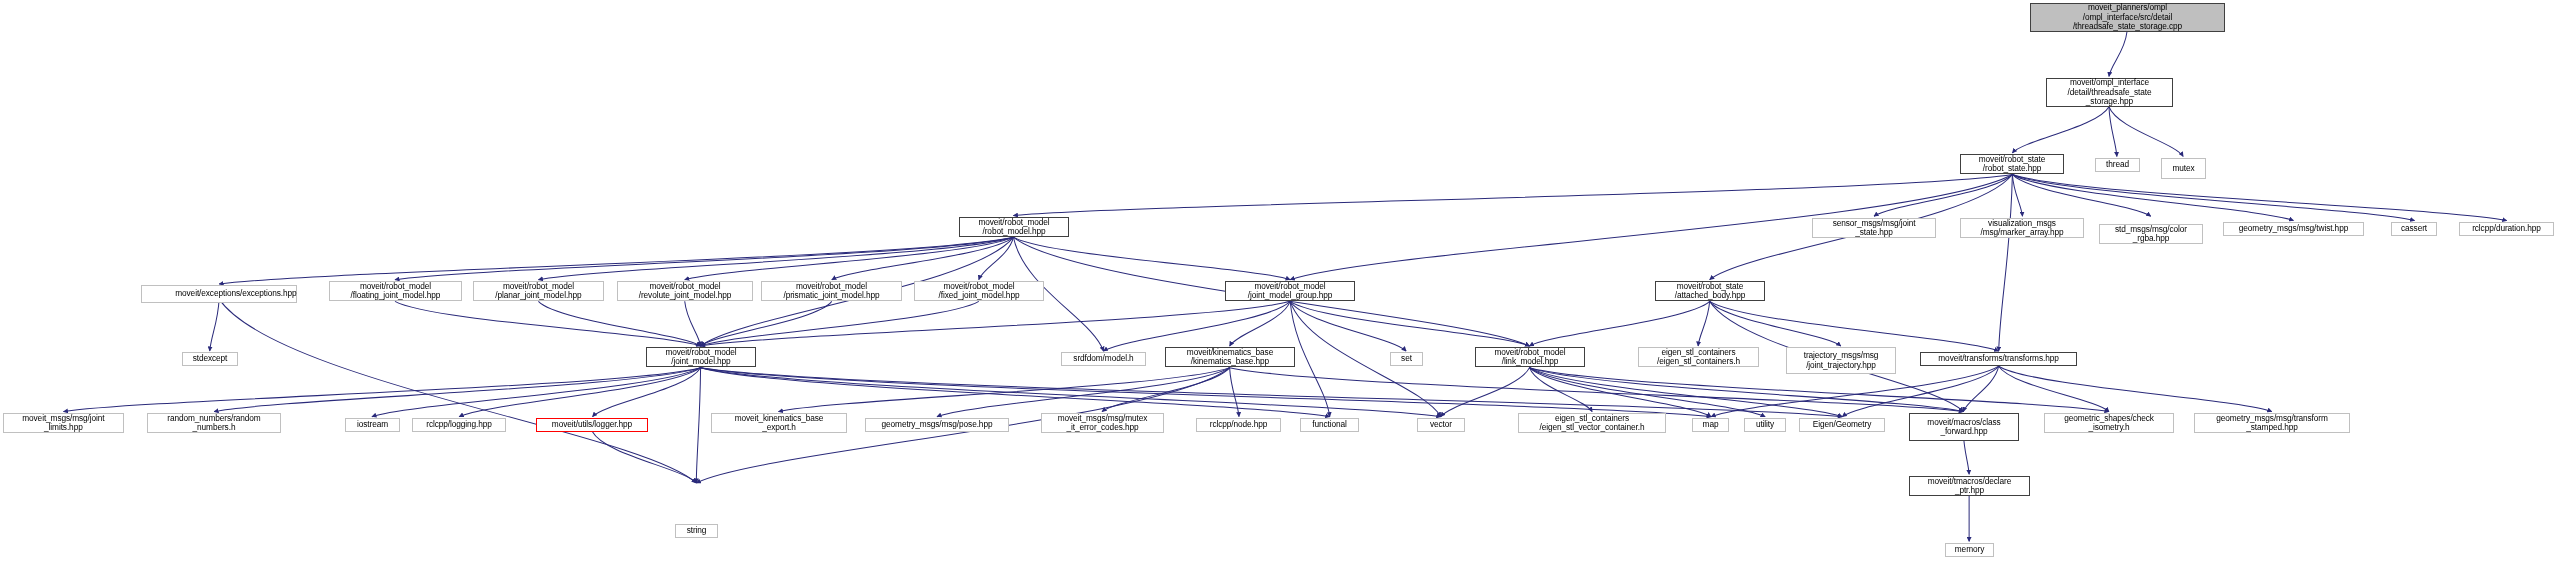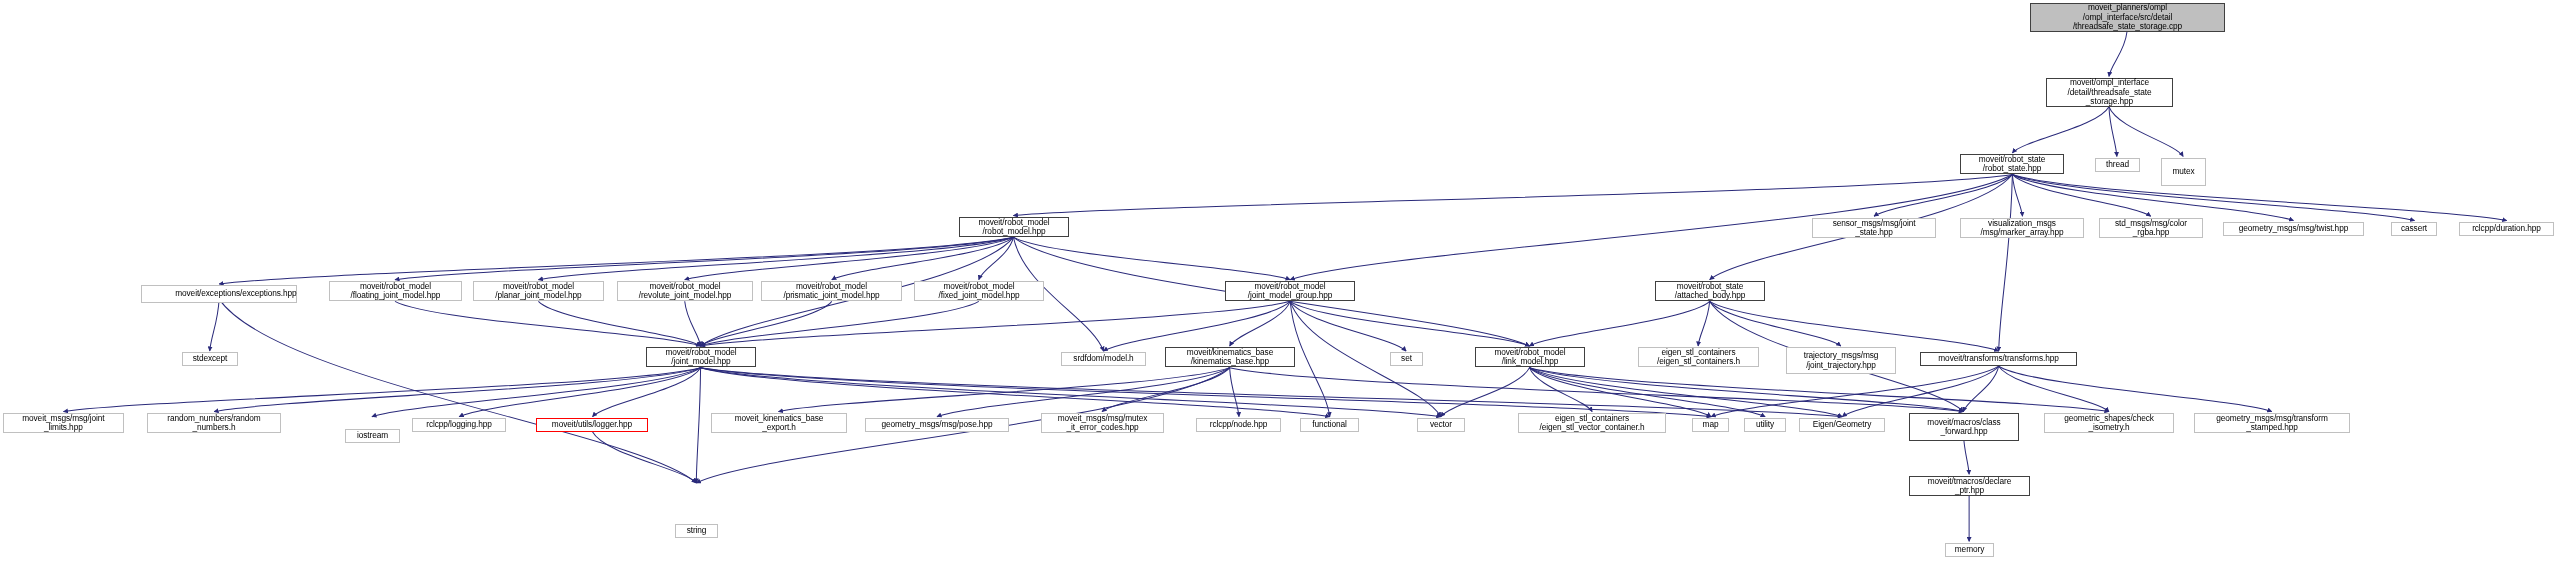--- a/index.html
+++ b/index.html
@@ -144,28 +144,28 @@
   <div id="node-layer">
       <div class="node root" style="left: 2030px; top: 2.9px; width: 195px; height: 29px;">moveit_planners/ompl
 /ompl_interface/src/detail
 /threadsafe_state_storage.cpp</div>
       <div class="node strong" style="left: 2046px; top: 78px; width: 127px; height: 29px;">moveit/ompl_interface
 /detail/threadsafe_state
 _storage.hpp</div>
       <div class="node strong" style="left: 1960px; top: 154px; width: 104px; height: 20px;">moveit/robot_state
 /robot_state.hpp</div>
       <div class="node" style="left: 2095px; top: 158px; width: 45px; height: 13.7px;">thread</div>
-      <div class="node" style="left: 2161px; top: 158px; width: 45px; height: 28px;">mutex</div>
+      <div class="node" style="left: 2161px; top: 158px; width: 45px; height: 21px;">mutex</div>
       <div class="node strong" style="left: 959px; top: 217px; width: 110px; height: 20px;">moveit/robot_model
 /robot_model.hpp</div>
       <div class="node" style="left: 1812px; top: 218px; width: 124px; height: 20px;">sensor_msgs/msg/joint
 _state.hpp</div>
       <div class="node" style="left: 1960px; top: 218px; width: 124px; height: 20px;">visualization_msgs
 /msg/marker_array.hpp</div>
-      <div class="node" style="left: 2099px; top: 218px; width: 104px; height: 20px;">std_msgs/msg/color
+      <div class="node" style="left: 2099px; top: 224px; width: 104px; height: 20px;">std_msgs/msg/color
 _rgba.hpp</div>
       <div class="node" style="left: 2223px; top: 222px; width: 141px; height: 13.7px;">geometry_msgs/msg/twist.hpp</div>
       <div class="node" style="left: 2391px; top: 222px; width: 46px; height: 13.7px;">cassert</div>
       <div class="node" style="left: 2459px; top: 222px; width: 95px; height: 14px;">rclcpp/duration.hpp</div>
       <div class="node" style="left: 141px; top: 285px; width: 156px; height: 18px; padding-left: 36px;">moveit/exceptions/exceptions.hpp</div>
       <div class="node" style="left: 329px; top: 281px; width: 133px; height: 20px;">moveit/robot_model
 /floating_joint_model.hpp</div>
       <div class="node" style="left: 473px; top: 281px; width: 131px; height: 20px;">moveit/robot_model
 /planar_joint_model.hpp</div>
       <div class="node" style="left: 617px; top: 281px; width: 136px; height: 20px;">moveit/robot_model
@@ -189,21 +189,21 @@
       <div class="node" style="left: 1638px; top: 347px; width: 121px; height: 20px;">eigen_stl_containers
 /eigen_stl_containers.h</div>
       <div class="node" style="left: 1786px; top: 347px; width: 110px; height: 27px;">trajectory_msgs/msg
 /joint_trajectory.hpp</div>
       <div class="node strong" style="left: 1920px; top: 352px; width: 157px; height: 13.7px;">moveit/transforms/transforms.hpp</div>
       <div class="node" style="left: 182px; top: 352px; width: 56px; height: 13.7px;">stdexcept</div>
       <div class="node" style="left: 2.9px; top: 413px; width: 121px; height: 20px;">moveit_msgs/msg/joint
 _limits.hpp</div>
       <div class="node" style="left: 147px; top: 413px; width: 134px; height: 20px;">random_numbers/random
 _numbers.h</div>
-      <div class="node" style="left: 345px; top: 429px; width: 55px; height: 13.7px;">iostream</div>
+      <div class="node" style="left: 345px; top: 418px; width: 55px; height: 13.7px;">iostream</div>
       <div class="node" style="left: 412px; top: 418px; width: 94px; height: 13.7px;">rclcpp/logging.hpp</div>
       <div class="node highlight" style="left: 536px; top: 418px; width: 112px; height: 13.7px;">moveit/utils/logger.hpp</div>
       <div class="node" style="left: 711px; top: 413px; width: 136px; height: 20px;">moveit_kinematics_base
 _export.h</div>
       <div class="node" style="left: 865px; top: 418px; width: 144px; height: 13.7px;">geometry_msgs/msg/pose.hpp</div>
       <div class="node" style="left: 1041px; top: 413px; width: 123px; height: 20px;">moveit_msgs/msg/mutex
 _it_error_codes.hpp</div>
       <div class="node" style="left: 1196px; top: 418px; width: 85px; height: 13.7px;">rclcpp/node.hpp</div>
       <div class="node" style="left: 1300px; top: 418px; width: 59px; height: 13.7px;">functional</div>
       <div class="node" style="left: 1417px; top: 418px; width: 48px; height: 13.7px;">vector</div>

